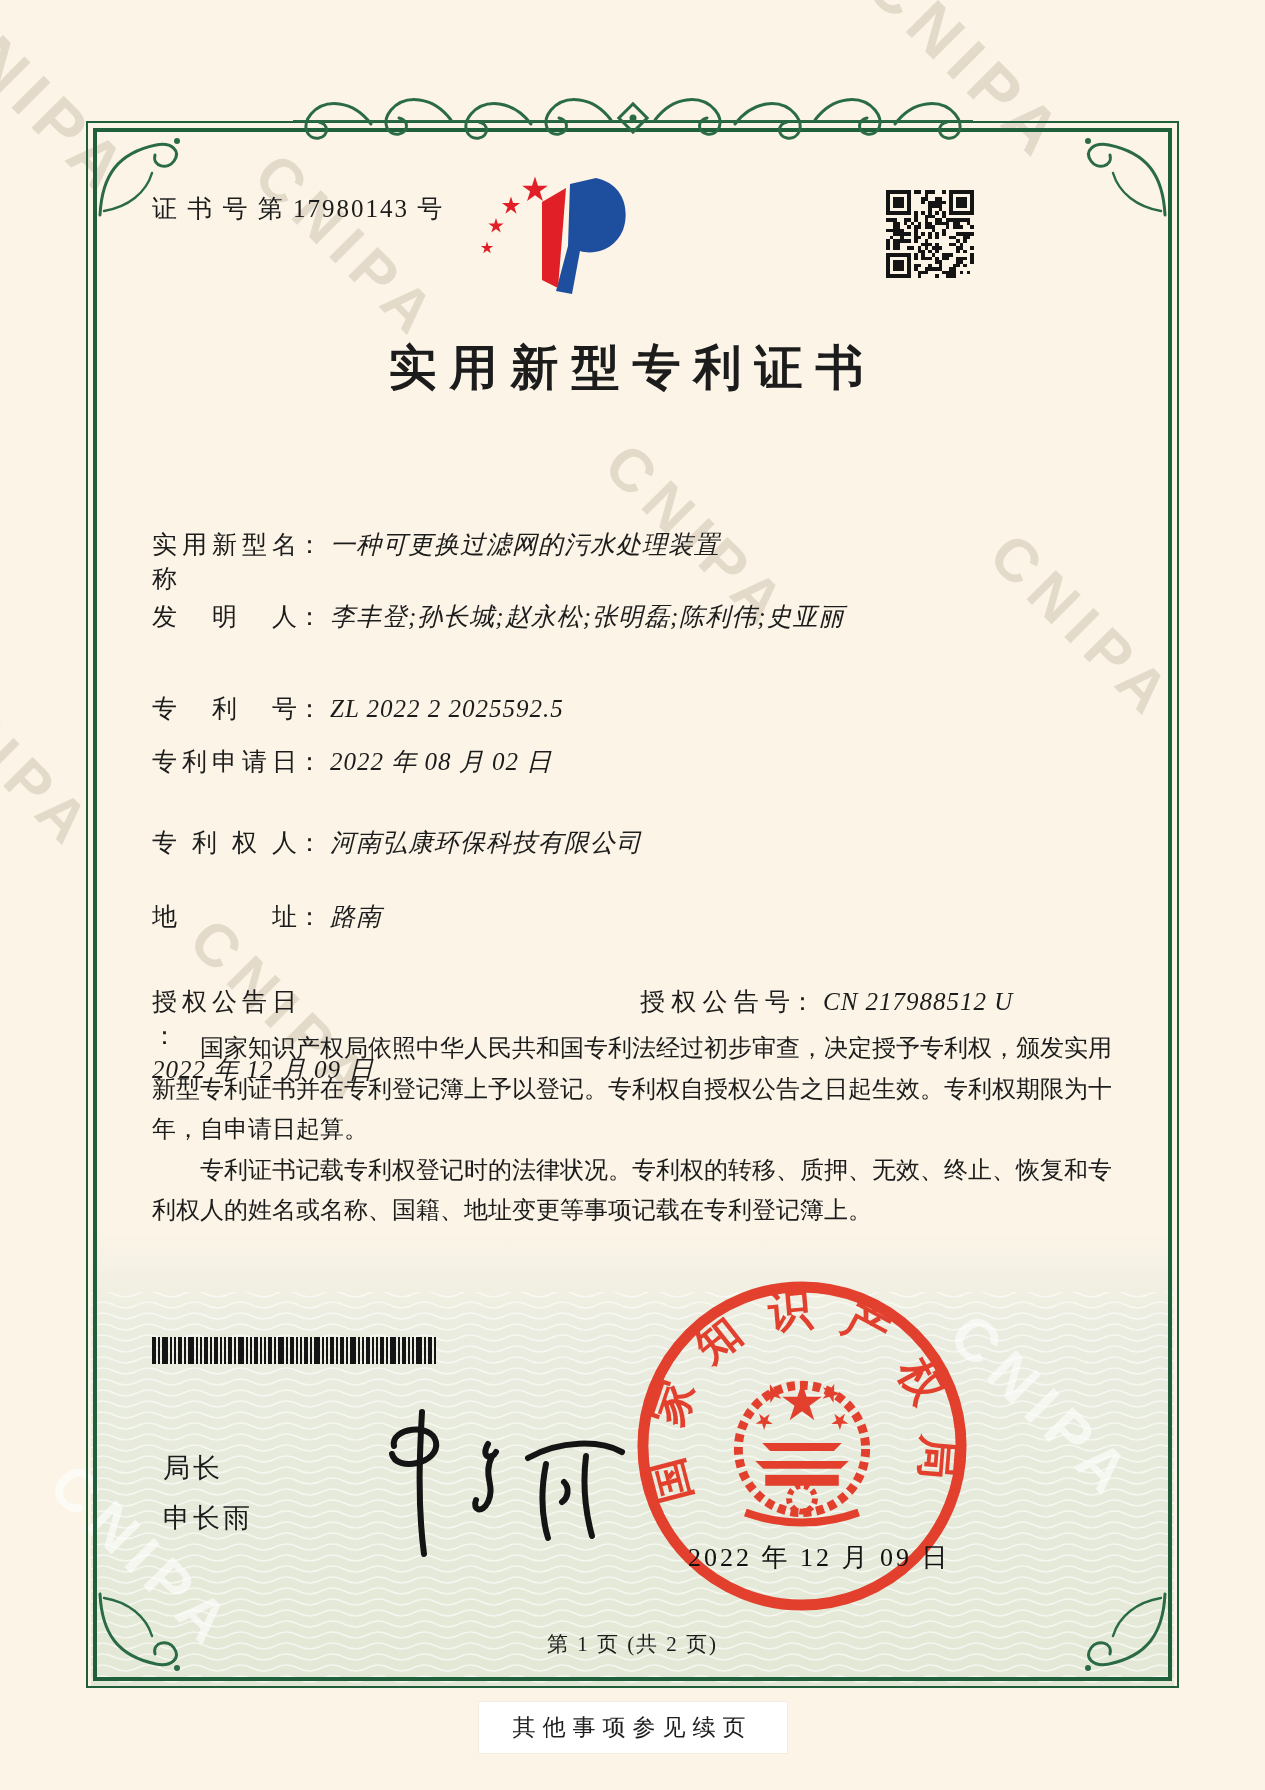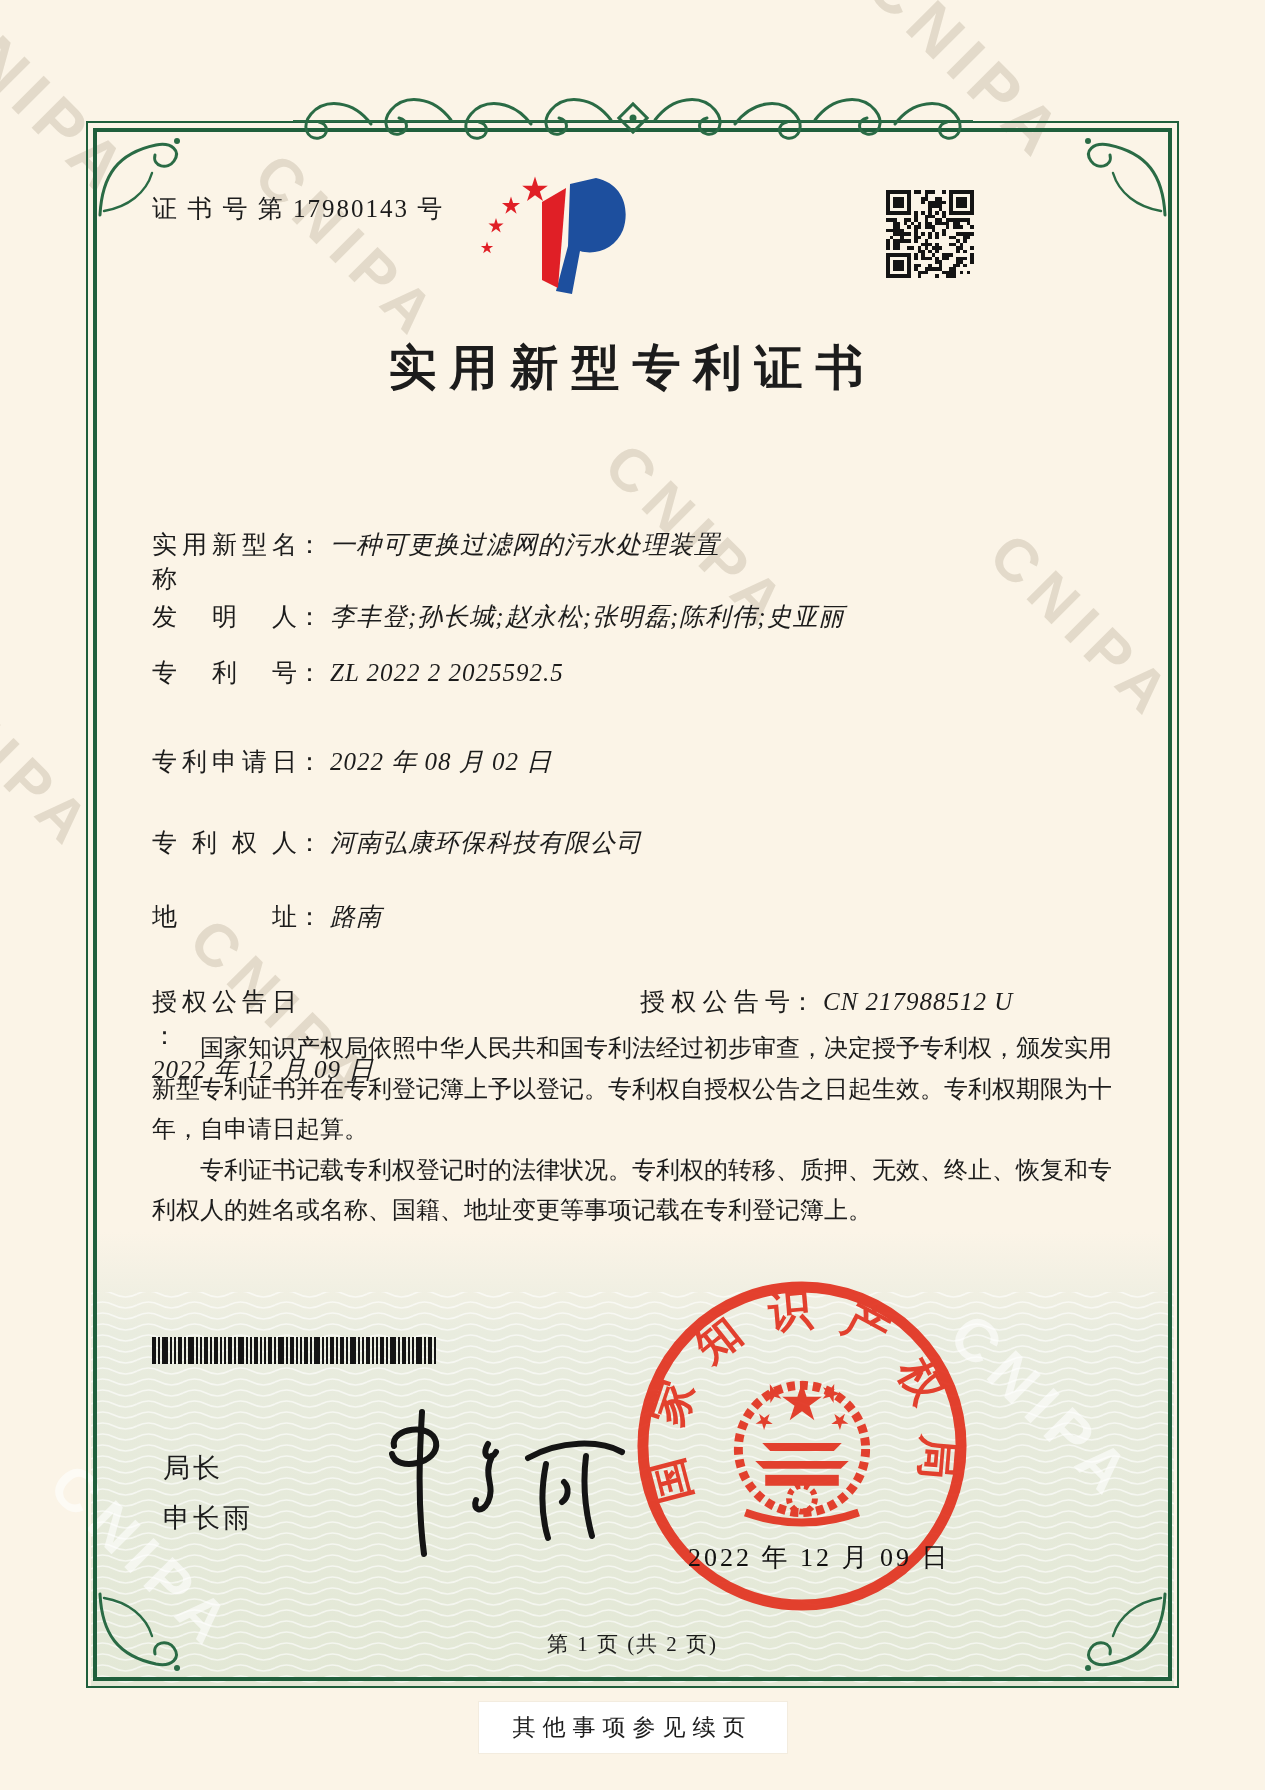--- a/index.html
+++ b/index.html
@@ -38,21 +38,21 @@
   .qr{position:absolute;left:886px;top:190px;z-index:4;}
   .title{
     position:absolute;left:0;right:0;top:336px;text-align:center;
     font-size:48px;font-weight:bold;letter-spacing:13px;z-index:4;
   }
   
   .field-row{position:absolute;left:152px;display:flex;font-size:25px;line-height:34px;z-index:4;width:970px;}
   .lab{display:inline-block;width:145px;text-align:justify;text-align-last:justify;flex:none;}
   .colon{flex:none;margin-right:8px;}
   .val{letter-spacing:1px;font-style:italic;}
-  .r1{top:528px}.r2{top:600px}.r3{top:656px}.r4{top:745px}.r5{top:826px}.r6{top:900px}
+  .r1{top:528px}.r2{top:600px}.r3{top:692px}.r4{top:745px}.r5{top:826px}.r6{top:900px}
   .r7{top:985px;display:block;}
   .addr2{margin-top:0;}
   .grant-col2{position:absolute;left:488px;top:0;display:flex;}
   .grant-col1{display:flex;flex-direction:column;}
   .r7 .inner{position:relative;display:block;}
   
   .legal{position:absolute;left:152px;top:1028px;width:960px;z-index:4;}
   .legal p{margin:0;font-size:24px;line-height:40.5px;text-align:justify;text-indent:2em;}
   
   .barcode{position:absolute;left:152px;top:1337px;height:27px;display:flex;align-items:stretch;z-index:4;}

